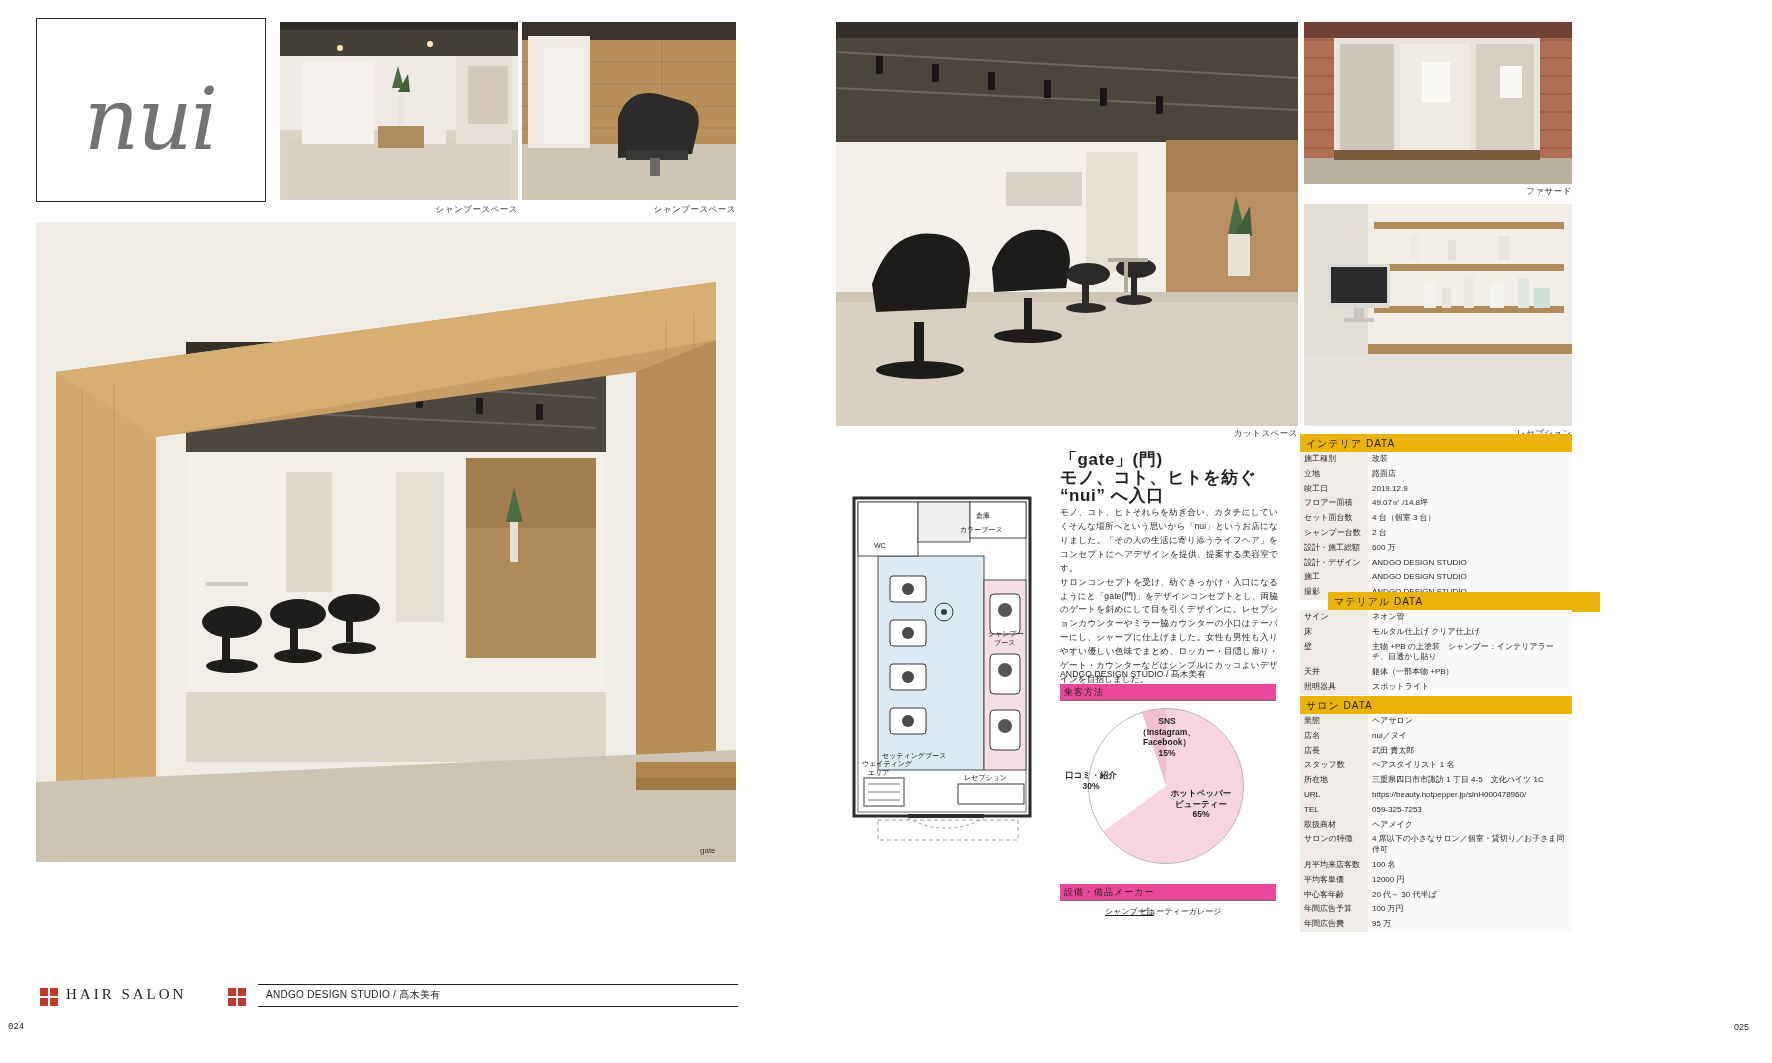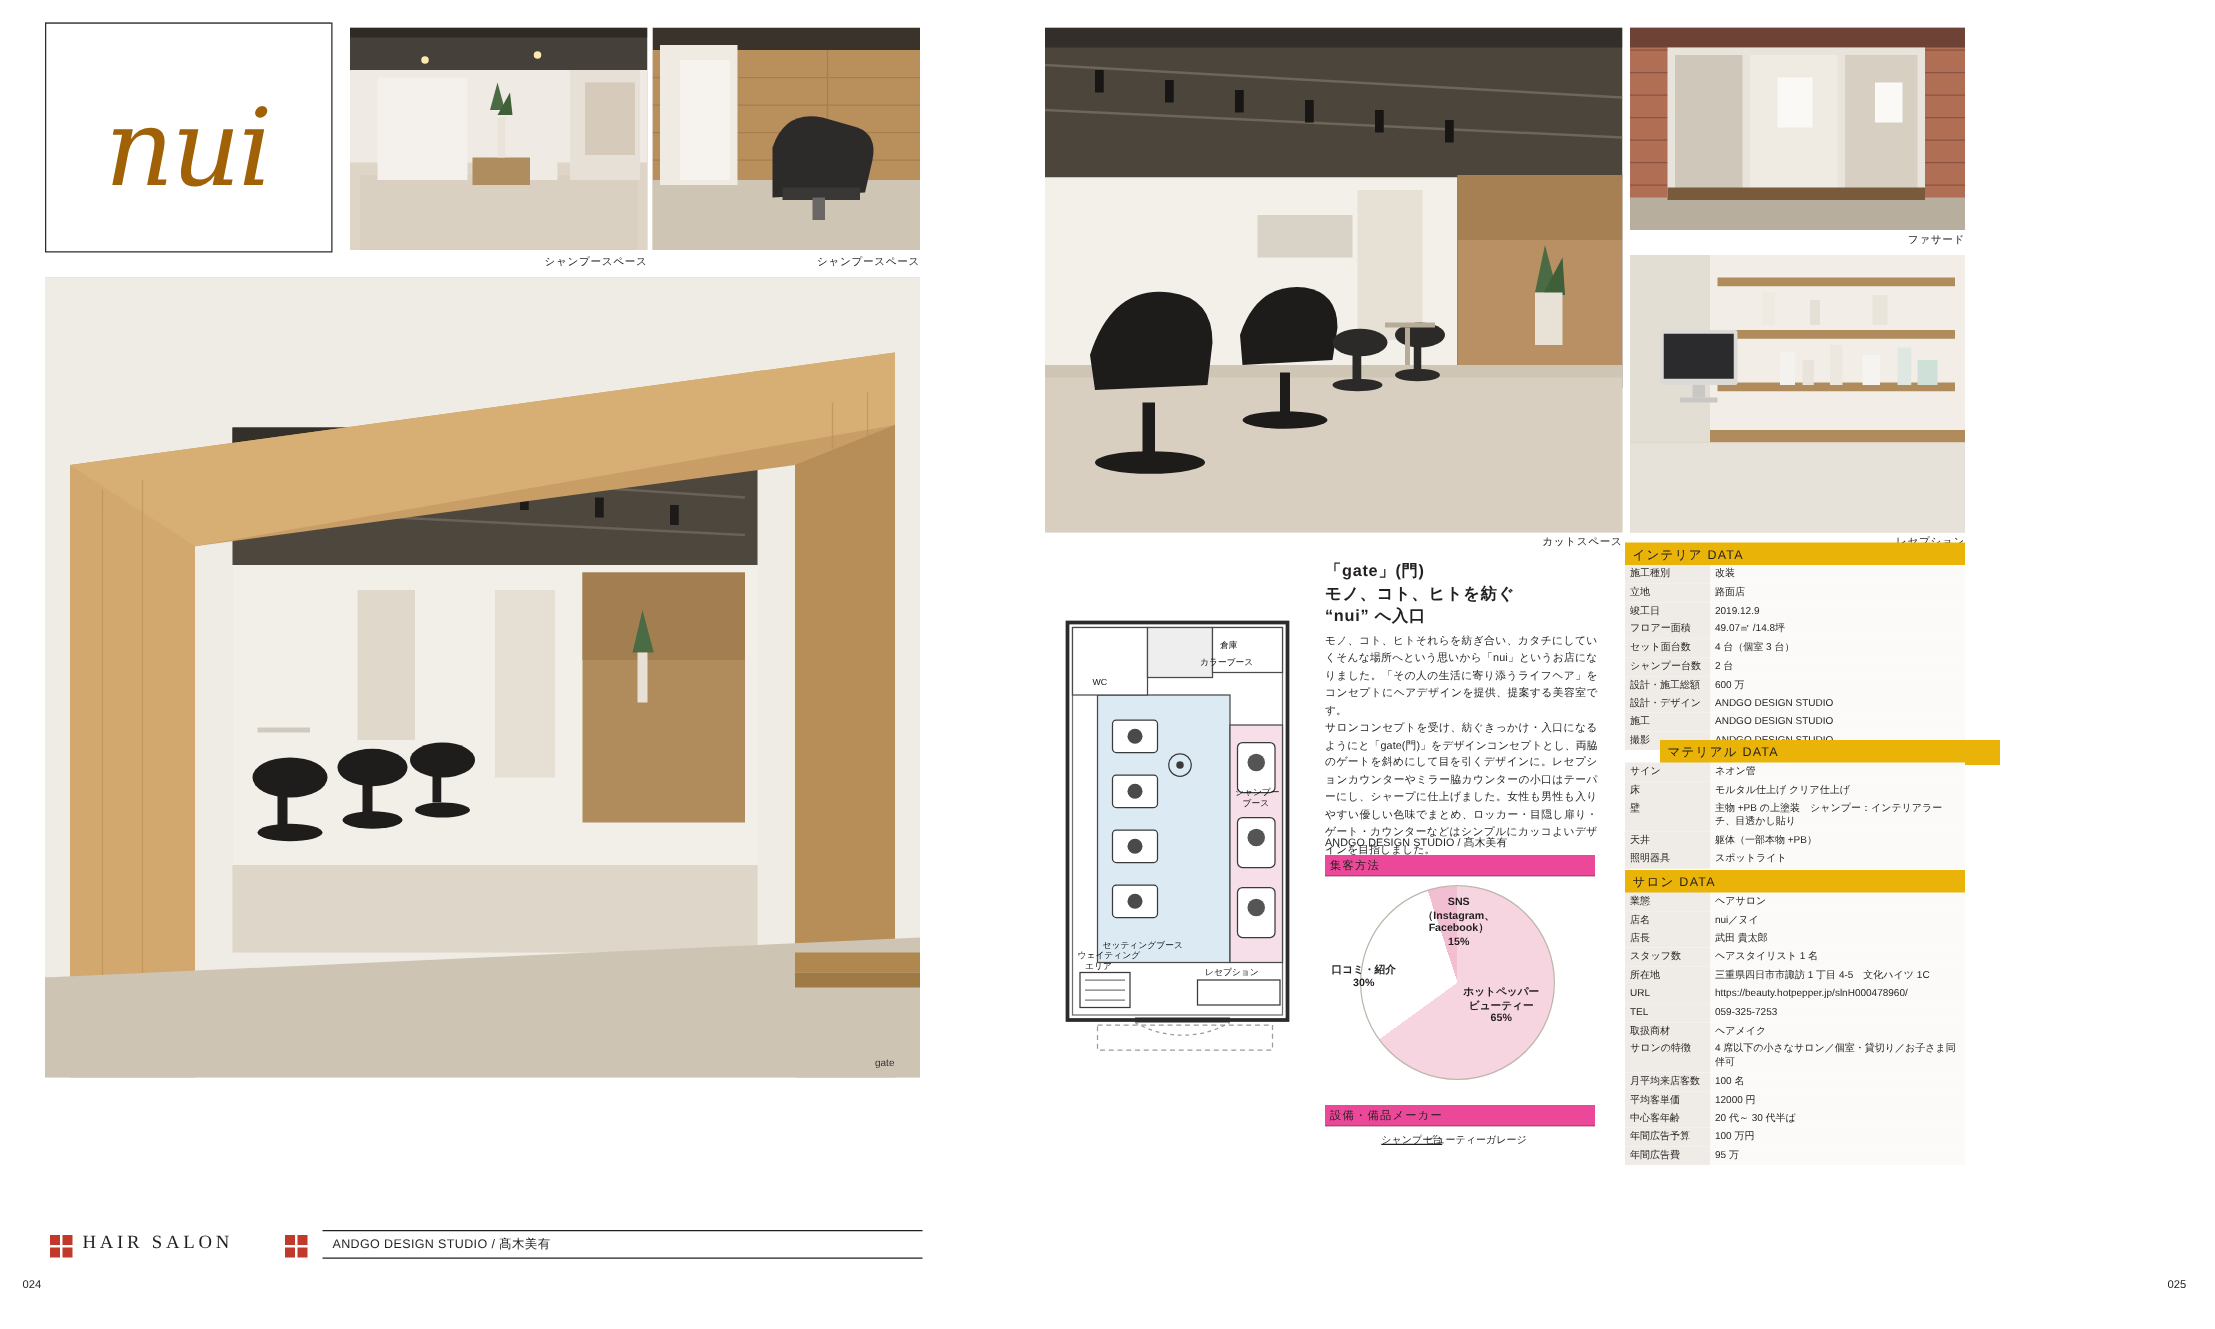--- a/index.html
+++ b/index.html
@@ -9,30 +9,30 @@
   
   .ph{position:absolute;overflow:hidden;background:#cfcabf;}
   .cap{position:absolute;font-size:8.5px;letter-spacing:.5px;color:#231f20;text-align:right;}
   .lbl{position:absolute;font-size:9px;color:#231f20;}
 
   
   .logo-box{position:absolute;left:36px;top:18px;width:228px;height:182px;border:1px solid #2b2b2b;background:#fff;}
   .logo-head{position:absolute;left:36px;top:18px;width:228px;height:20px;background:#e9e7e2;border:1px solid #2b2b2b;border-bottom:none;box-sizing:border-box;
     font-size:9px;text-align:center;line-height:20px;letter-spacing:1px;}
   .logo-word{position:absolute;left:36px;top:38px;width:228px;height:162px;display:flex;align-items:center;justify-content:center;
-    font-family:"DejaVu Serif",serif;font-style:italic;font-size:86px;letter-spacing:-2px;color:#a16207;}
+    font-family:"DejaVu Serif",serif;font-style:italic;font-size:86px;letter-spacing:-2px;color:#737373;}
   .hs-logo{position:absolute;left:36px;top:985px;font-size:15px;letter-spacing:3px;font-family:"Liberation Serif",serif;}
   .hs-sq{position:absolute;width:8px;height:8px;background:#c0392b;}
   .foot-line{position:absolute;left:258px;top:984px;width:480px;border-top:1px solid #231f20;}
   .foot-line2{position:absolute;left:258px;top:1006px;width:480px;border-top:1px solid #231f20;}
   .credit{position:absolute;left:266px;top:988px;font-size:10px;letter-spacing:.3px;}
   .pgnum{position:absolute;font-size:9px;color:#231f20;}
 
   
-  .concept-title{position:absolute;font-size:13px;font-weight:bold;line-height:1.65;letter-spacing:.6px;}
+  .concept-title{position:absolute;font-size:17px;font-weight:bold;line-height:1.65;letter-spacing:.6px;}
   .concept-body{position:absolute;width:218px;font-size:8.6px;line-height:1.62;letter-spacing:.1px;text-align:justify;}
 
   
   .data-head{position:absolute;font-size:10px;letter-spacing:1px;padding:3px 6px;box-sizing:border-box;background:#eab308;}
   table.dt{position:absolute;border-collapse:collapse;font-size:8px;}
   table.dt td{padding:2px 4px;vertical-align:top;line-height:1.35;}
   table.dt td.k{width:60px;background:#efece7;color:#231f20;}
   table.dt td.v{background:#fbfaf8;}
 
   
@@ -168,21 +168,21 @@
   <div class="hs-sq" style="left:50px;top:988px;"></div>
   <div class="hs-sq" style="left:50px;top:998px;"></div>
   <div class="hs-logo" style="left:66px;top:986px;">HAIR SALON</div>
   <div class="hs-sq" style="left:228px;top:988px;"></div>
   <div class="hs-sq" style="left:228px;top:998px;"></div>
   <div class="hs-sq" style="left:238px;top:988px;"></div>
   <div class="hs-sq" style="left:238px;top:998px;"></div>
   <div class="foot-line"></div>
   <div class="foot-line2"></div>
   <div class="credit">ANDGO DESIGN STUDIO / 髙木美有</div>
-  <div class="pgnum" style="left:18px;top:1022px;">024</div>
+  <div class="pgnum" style="left:8px;top:1022px;font-family:Liberation Mono, monospace;">024</div>
 
   <div class="ph" style="left:836px;top:22px;width:462px;height:404px;">
     <svg width="462" height="404" viewBox="0 0 462 404">
       <rect width="462" height="404" fill="#efeae3"></rect>
       <rect x="0" y="0" width="462" height="120" fill="#4c453c"></rect>
       <rect x="0" y="0" width="462" height="16" fill="#332e29"></rect>
       <g stroke="#6e6659" stroke-width="2">
         <line x1="0" y1="30" x2="462" y2="56"></line>
           <line x1="0" y1="66" x2="462" y2="88"></line>
       </g>

